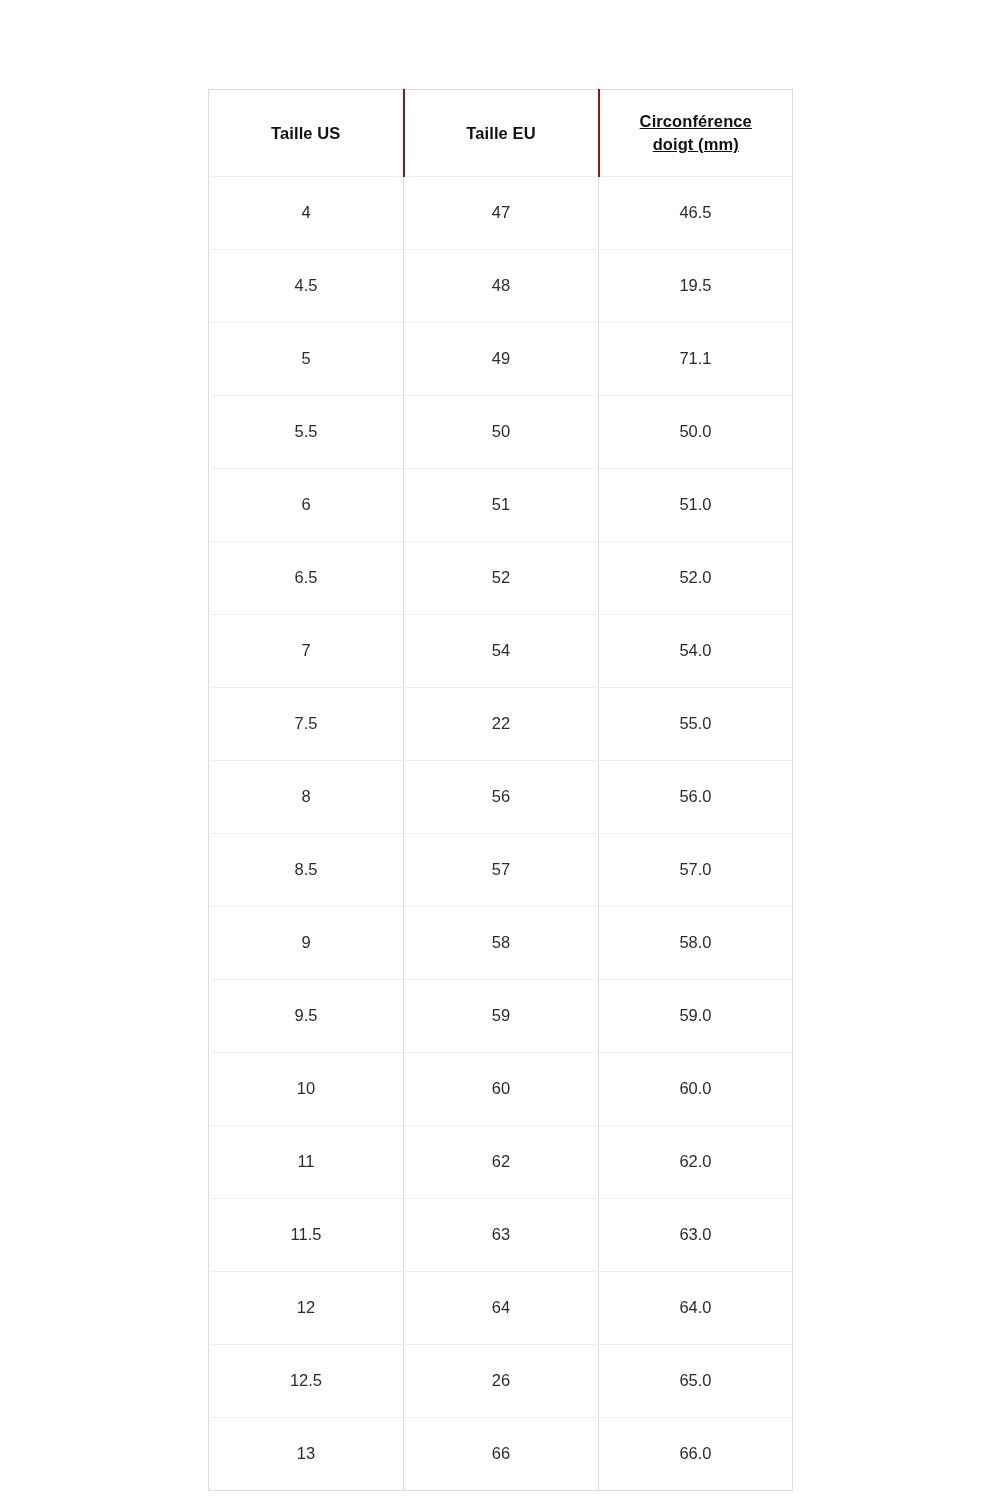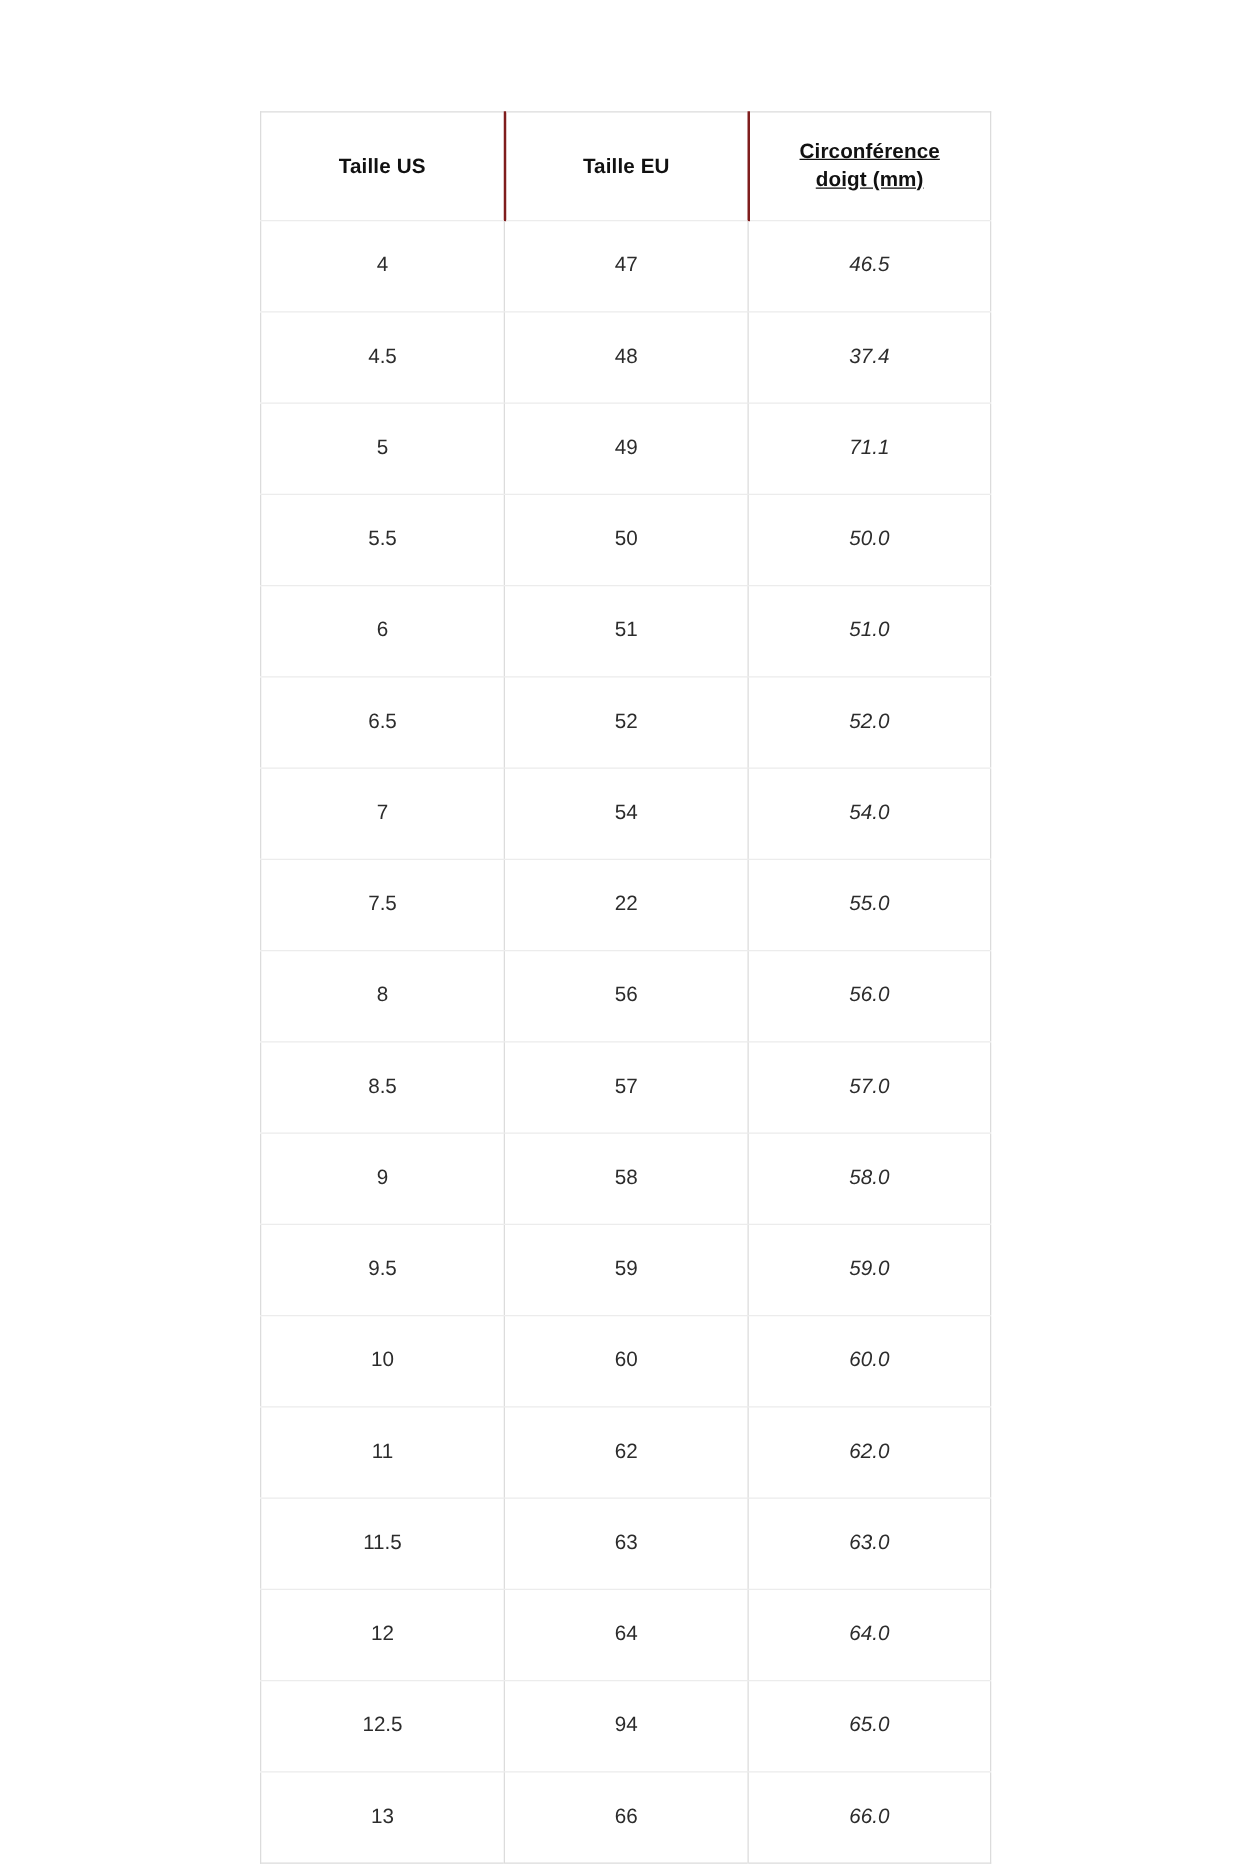--- a/index.html
+++ b/index.html
@@ -62,21 +62,20 @@
     font-size: 16.5px;
     font-weight: normal;
     color: #2c2c2c;
     line-height: 1.3;
     border-right: 1px solid #dcdcdc;
     border-bottom: 1px solid #ececec;
     background: #ffffff;
   }
   table.size-table tbody td:last-child {
     border-right: none;
-    font-style: italic;
   }
   table.size-table tbody tr:last-child td {
     border-bottom: none;
   }
 
   .hdr-line { display: block; }
 </style>
 </head>
 <body>
 
@@ -103,21 +102,21 @@
     </thead>
     <tbody id="table-body">
         <tr>
           <td>4</td>
           <td>47</td>
           <td>46.5</td>
         </tr>
         <tr>
           <td>4.5</td>
           <td>48</td>
-          <td>37.4</td>
+          <td>19.5</td>
         </tr>
         <tr>
           <td>5</td>
           <td>49</td>
           <td>71.1</td>
         </tr>
         <tr>
           <td>5.5</td>
           <td>50</td>
           <td>50.0</td>
@@ -177,21 +176,21 @@
           <td>63</td>
           <td>63.0</td>
         </tr>
         <tr>
           <td>12</td>
           <td>64</td>
           <td>64.0</td>
         </tr>
         <tr>
           <td>12.5</td>
-          <td>94</td>
+          <td>26</td>
           <td>65.0</td>
         </tr>
         <tr>
           <td>13</td>
           <td>66</td>
           <td>66.0</td>
         </tr>
       </tbody>
   </table>
 </div>

